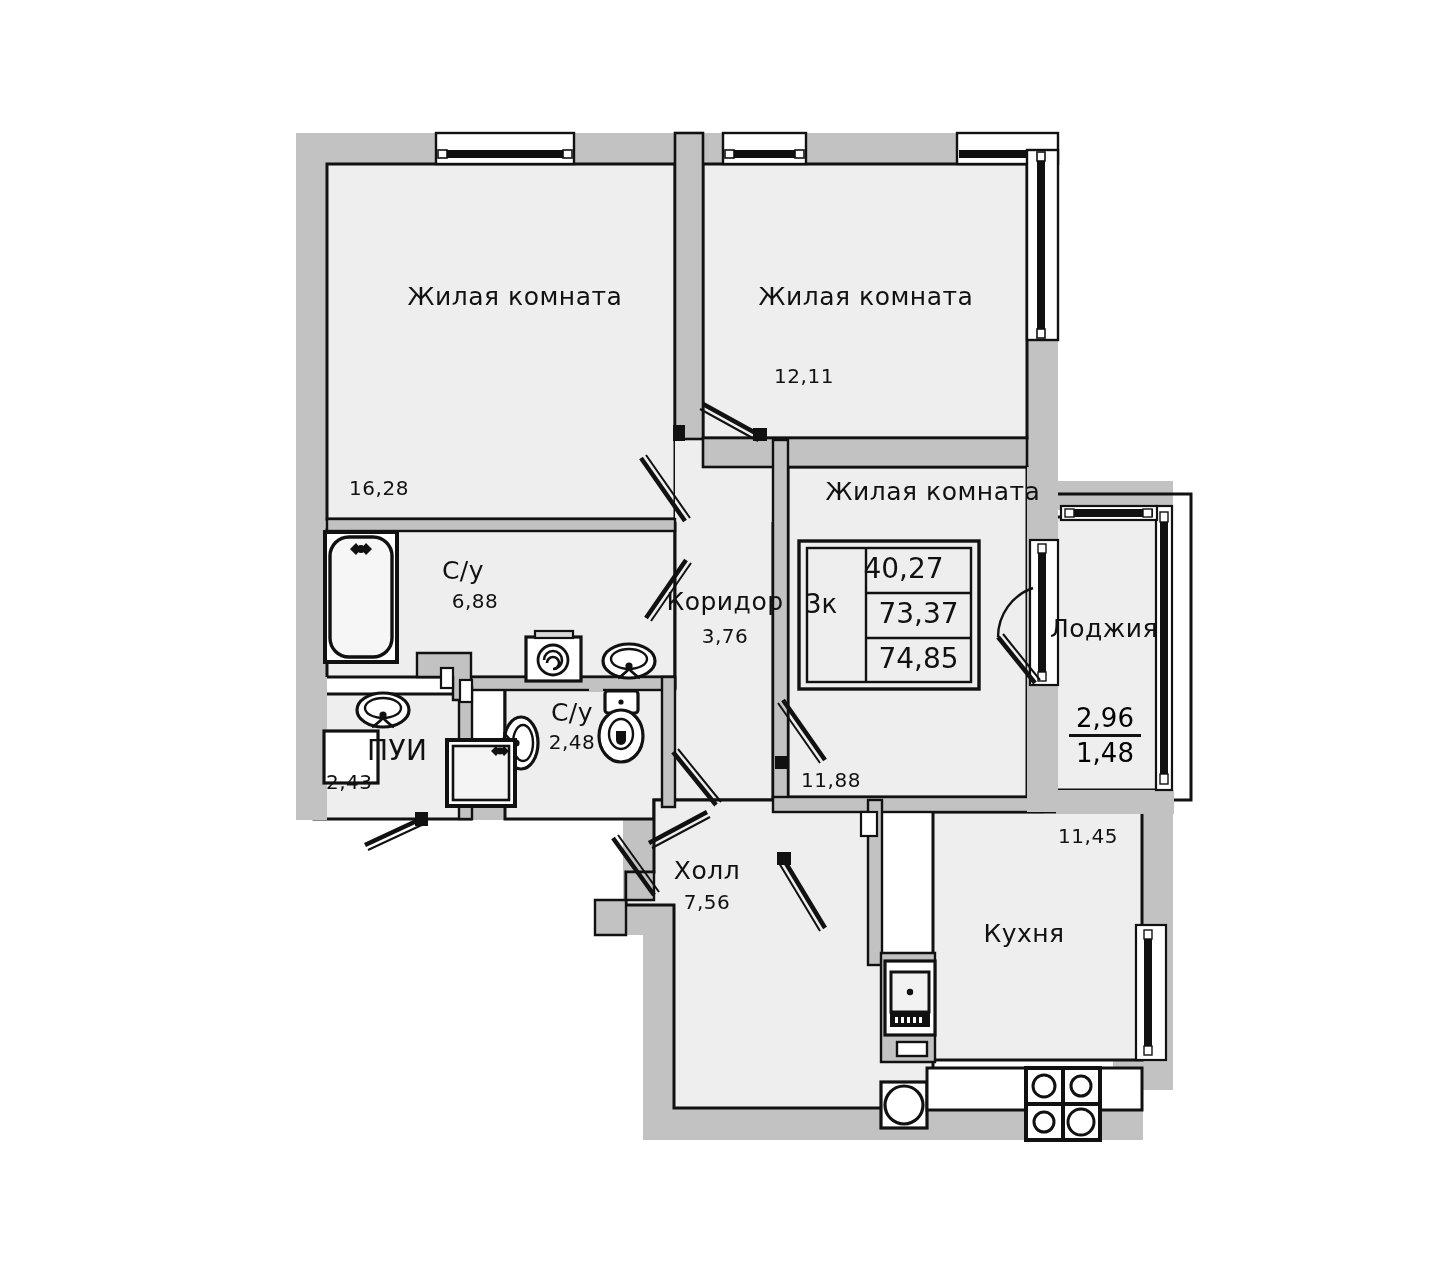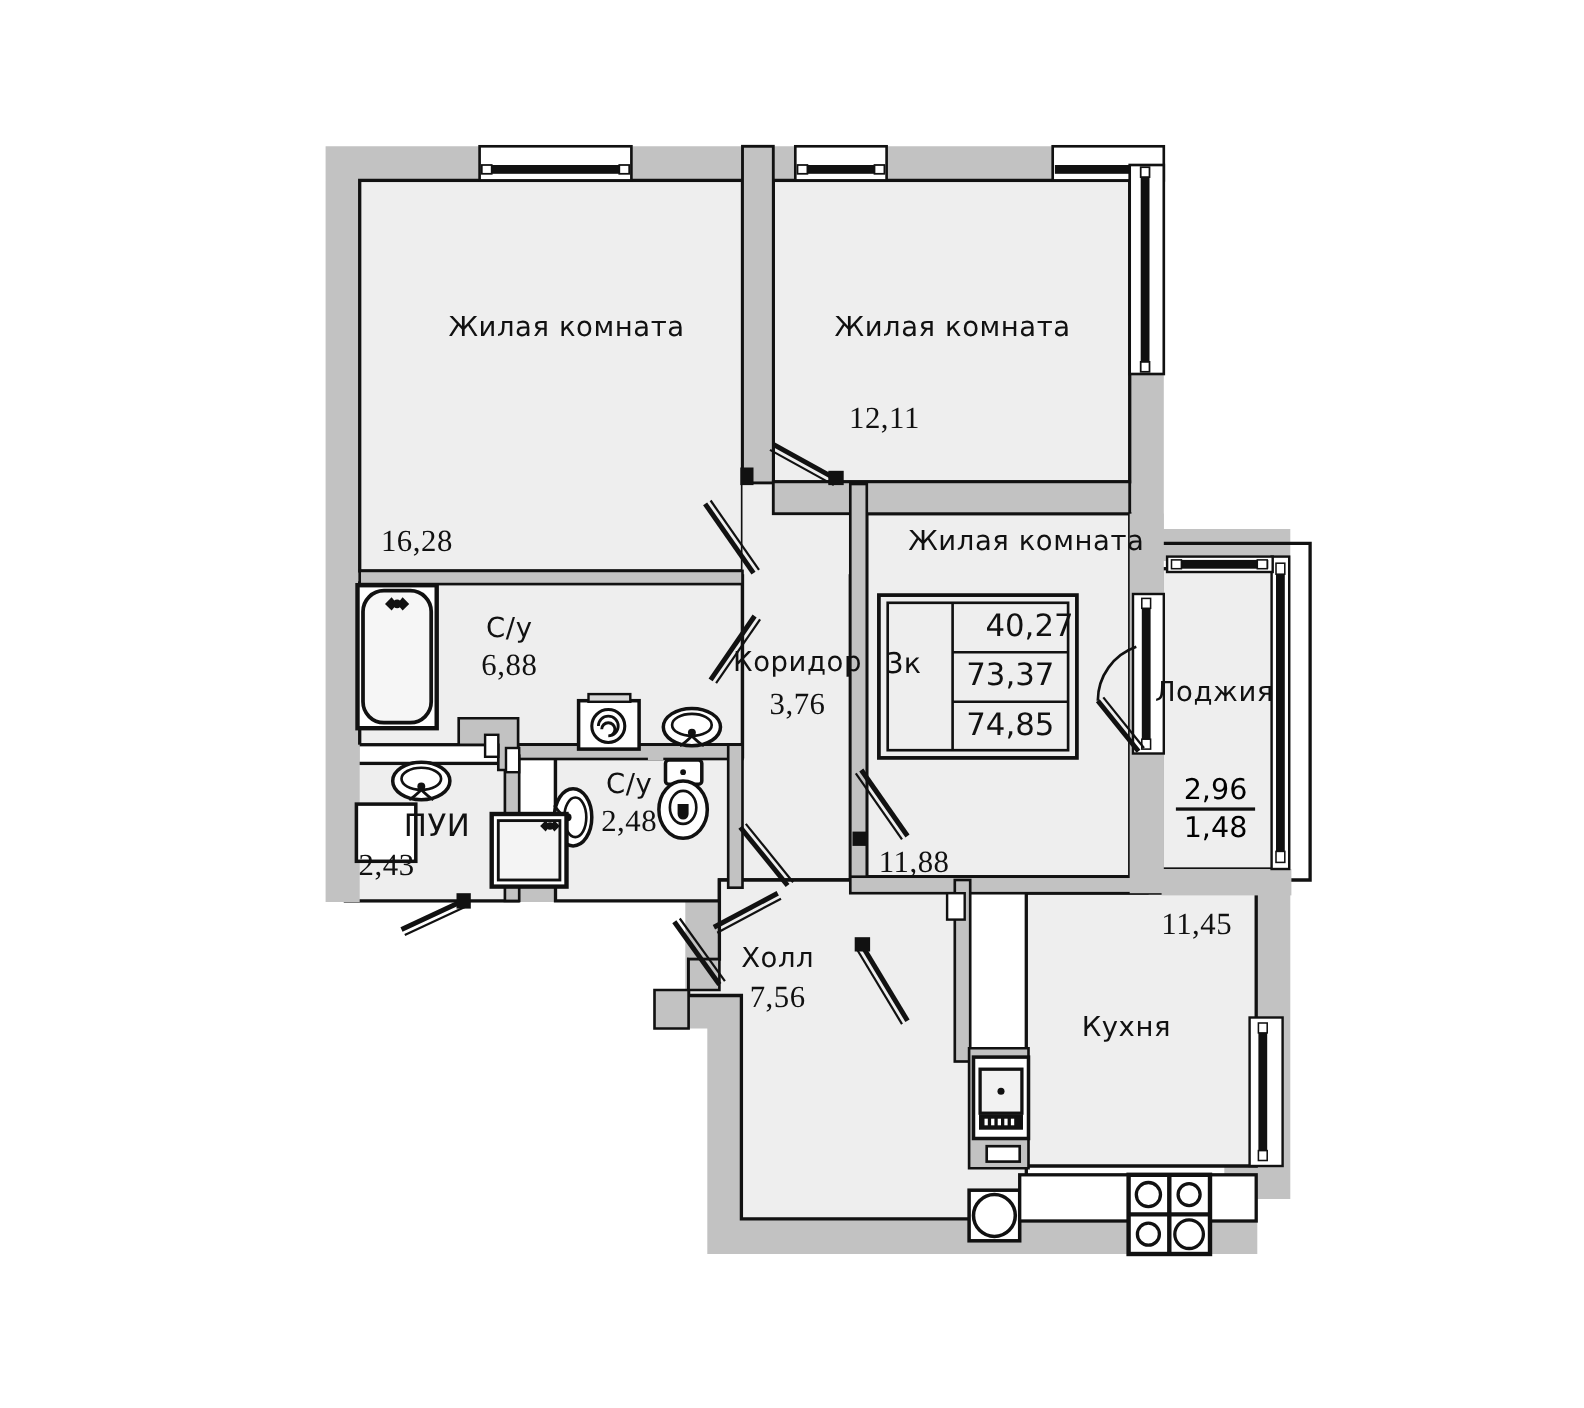--- a/index.html
+++ b/index.html
@@ -3,21 +3,21 @@
 <meta charset="utf-8">
 <title>Floor Plan</title>
 <style>
   html,body{margin:0;padding:0;background:#ffffff;}
   body{width:1440px;height:1280px;font-family:"DejaVu Sans",sans-serif;}
   #plan-root{position:relative;width:1440px;height:1205px;background:#fff;overflow:hidden;margin-left:13px;}
   #plan-svg{position:absolute;left:0;top:0;}
   .lbl{position:absolute;color:#111;font-family:"DejaVu Sans",sans-serif;white-space:nowrap;
        letter-spacing:0.5px;line-height:1.12;}
   .lbl-name{font-size:25px;}
-  .lbl-area{font-size:28px;font-family:Liberation Serif, serif;}
+  .lbl-area{font-size:20px;}
   .center{transform:translateX(-50%);text-align:center;}
   .sumbox{position:absolute;}
   .sumbox .kcount{position:absolute;font-size:26px;color:#111;}
   .sumbox .cell{position:absolute;font-size:28px;color:#111;text-align:center;}
   .frac{position:absolute;text-align:center;}
   .frac .num{font-size:26px;text-align:center;}
   .frac .den{font-size:26px;}
   .frac .bar{height:3px;background:#111;margin:1px 0 1px 0;}
 </style>
 </head>
@@ -295,21 +295,21 @@
   <div class="lbl lbl-name center" style="left:502px; top:283px;">Жилая комната</div>
   <div class="lbl lbl-area center" style="left:366px; top:477px;">16,28</div>
 
   <div class="lbl lbl-name center" style="left:853px; top:283px;">Жилая комната</div>
   <div class="lbl lbl-area center" style="left:791px; top:365px;">12,11</div>
 
   <div class="lbl lbl-name center" style="left:920px; top:478px;">Жилая комната</div>
   <div class="lbl lbl-area center" style="left:818px; top:769px;">11,88</div>
 
   <div class="lbl lbl-name center" style="left:450px; top:557px;">С/у</div>
-  <div class="lbl lbl-area center" style="left:450px; top:590px;">6,88</div>
+  <div class="lbl lbl-area center" style="left:462px; top:590px;">6,88</div>
 
   <div class="lbl lbl-name center" style="left:559px; top:699px;">С/у</div>
   <div class="lbl lbl-area center" style="left:559px; top:731px;">2,48</div>
 
   <div class="lbl lbl-name" style="left:354px; top:735px; font-size:28px;">ПУИ</div>
   <div class="lbl lbl-area" style="left:313px; top:771px;">2,43</div>
 
   <div class="lbl lbl-name center" style="left:712px; top:588px;">Коридор</div>
   <div class="lbl lbl-area center" style="left:712px; top:625px;">3,76</div>
 
@@ -321,18 +321,18 @@
 
   <div class="lbl lbl-name center" style="left:1091px; top:615px;">Лоджия</div>
   <div class="frac" style="left:1056px; top:703px; width:72px;">
     <div class="num">2,96</div>
     <div class="bar"></div>
     <div class="den">1,48</div>
   </div>
 
   <div class="sumbox" style="left:786px; top:541px; width:180px; height:148px;">
     <div class="kcount" style="left:6px; top:48px;">3к</div>
-    <div class="cell" style="left:72px; top:11px; width:105px;text-align:right;">40,27</div>
+    <div class="cell" style="left:52px; top:11px; width:105px;">40,27</div>
     <div class="cell" style="left:67px; top:56px; width:105px;">73,37</div>
     <div class="cell" style="left:67px; top:101px; width:105px;">74,85</div>
   </div>
 
 </div>
 
 </body></html>

